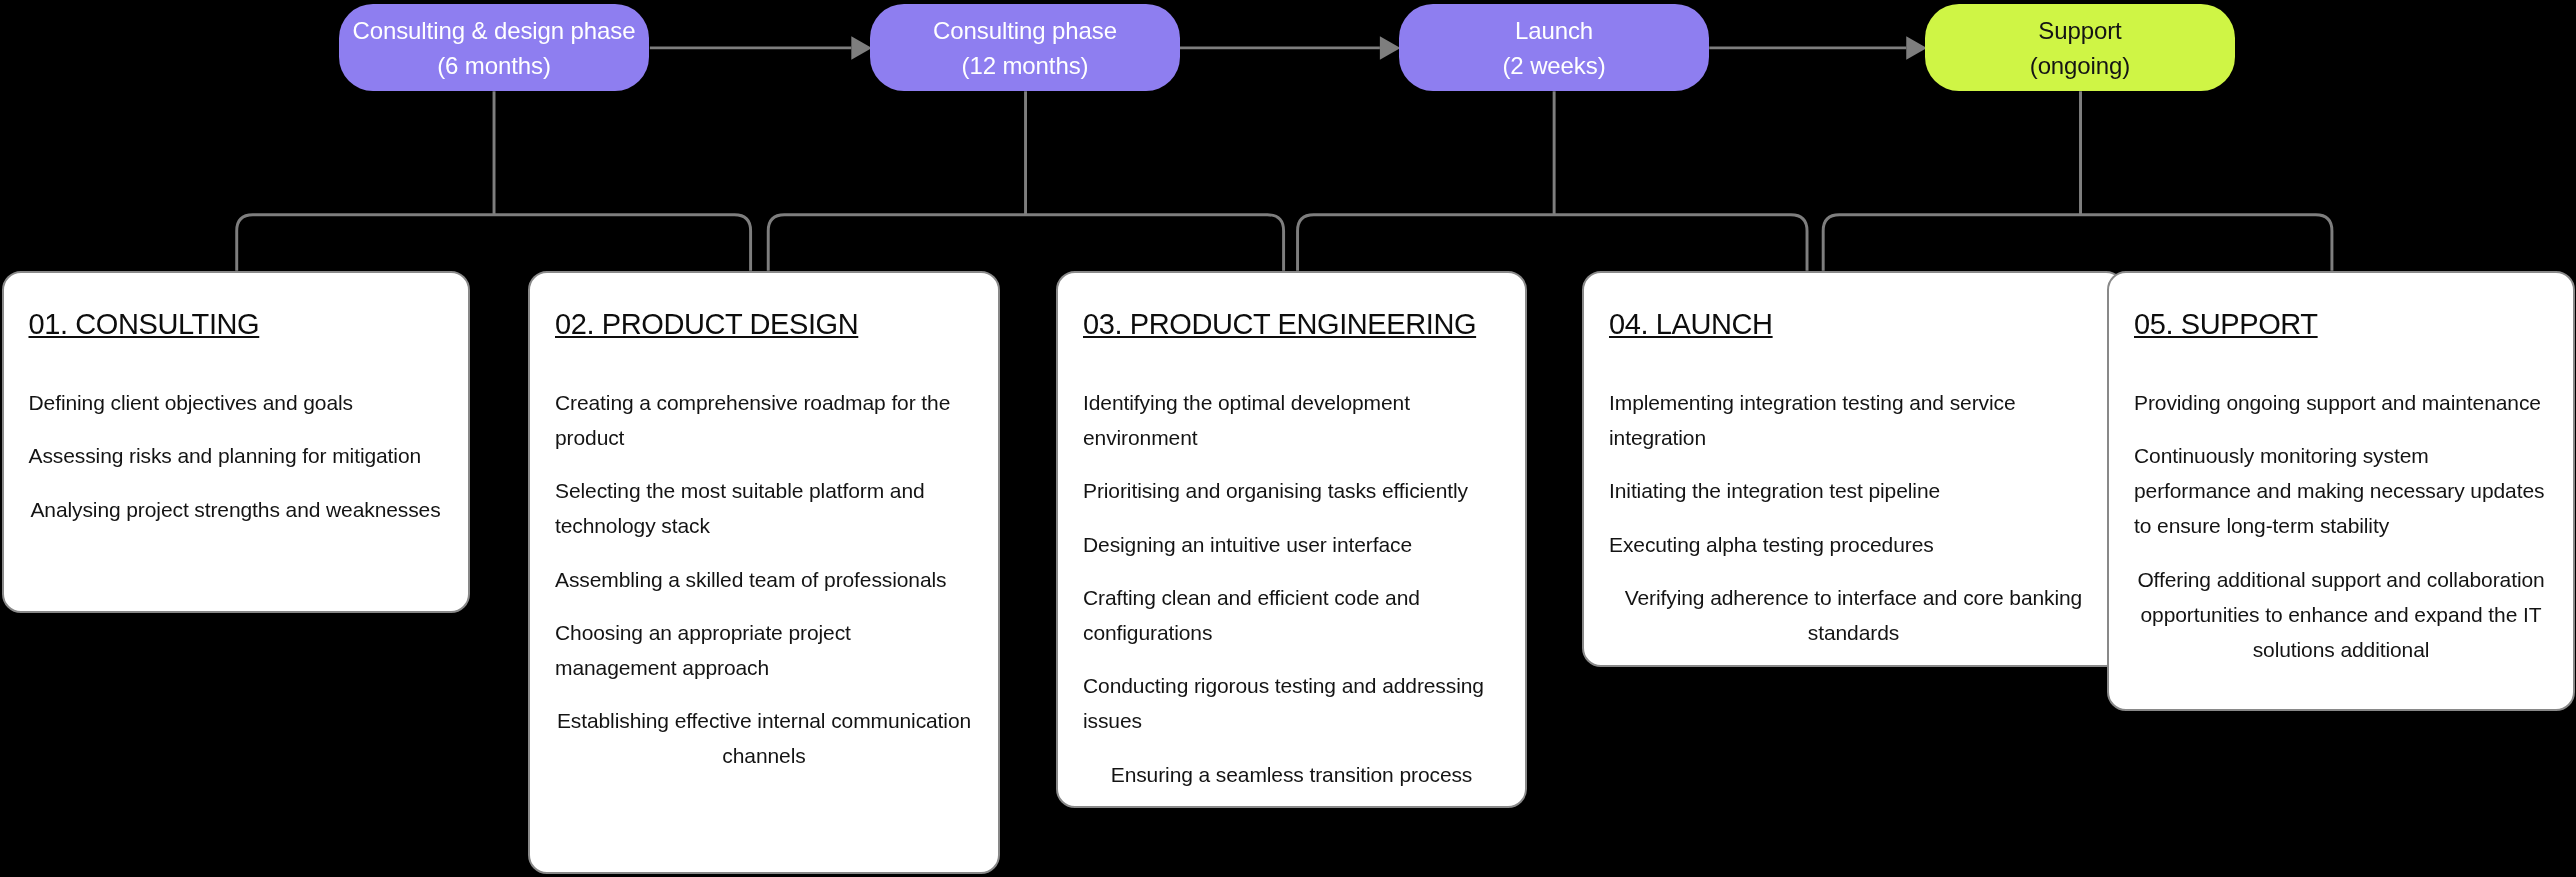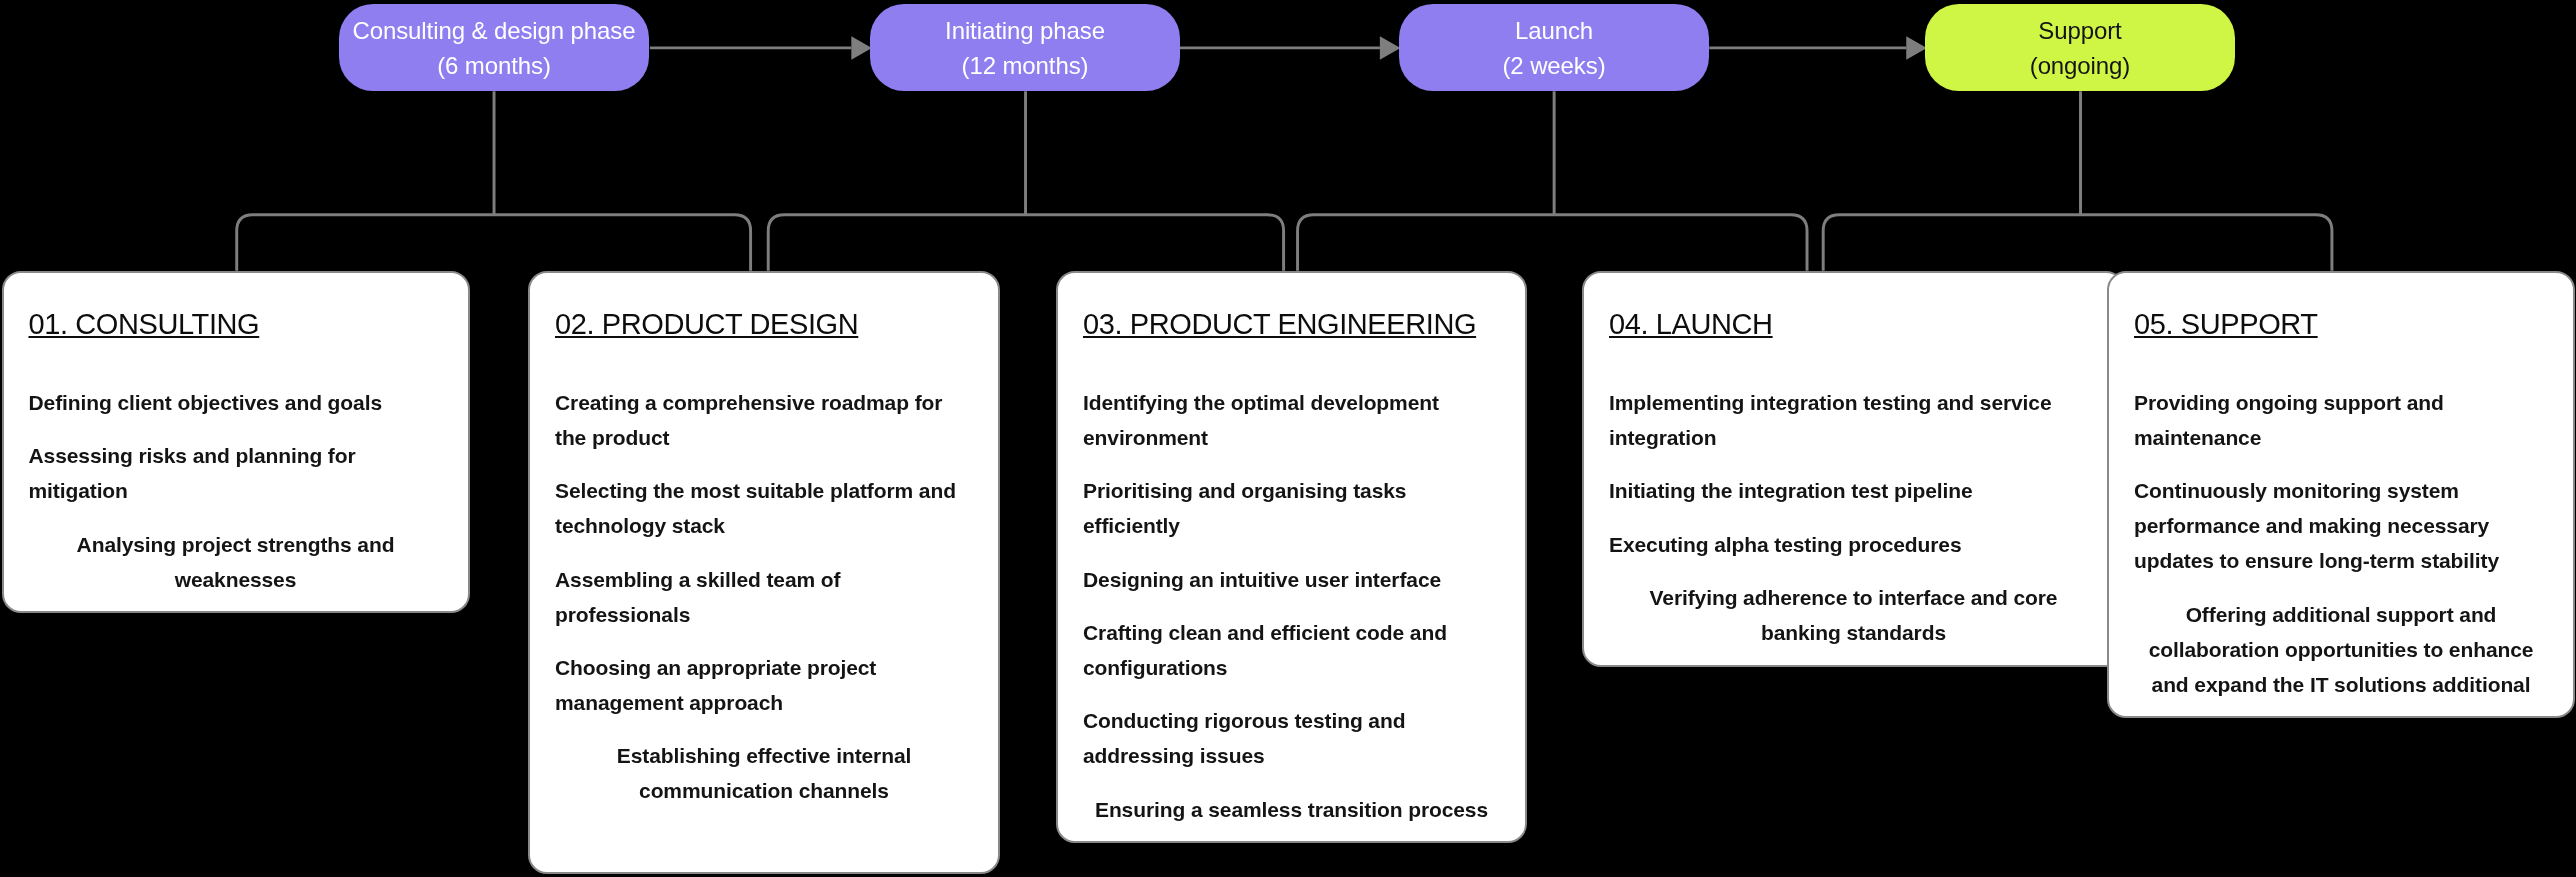--- a/index.html
+++ b/index.html
@@ -71,21 +71,20 @@
     white-space: nowrap;
     margin: 8.8px 0 43px 0;
     color: #0d0d0d;
     text-decoration: underline;
   }
   .card-item {
     font-size: 21px;
     line-height: 35px;
     letter-spacing: -0.1px;
     margin: 0 0 18.4px 0;
-    font-weight: bold;
   }
   .card-item:last-child { margin-bottom: 0; text-align: center; }
 </style>
 </head>
 <body>
 
 <div class="canvas">
 
   <svg class="connectors" viewBox="0 0 3504 1194" xmlns="http://www.w3.org/2000/svg">
 
@@ -105,21 +104,21 @@
     <path class="line" d="M1045 368 V314 Q1045 292 1067 292 H1724 Q1746 292 1746 314 V368"></path>
     <path class="line" d="M1765 368 V314 Q1765 292 1787 292 H2436 Q2458 292 2458 314 V368"></path>
     <path class="line" d="M2480 368 V314 Q2480 292 2502 292 H3150 Q3172 292 3172 314 V368"></path>
   </svg>
 
   <div class="pill" style="left:339px">
     <span>Consulting &amp; design phase</span>
     <span>(6 months)</span>
   </div>
   <div class="pill" style="left:870px">
-    <span>Initiating phase</span>
+    <span>Consulting phase</span>
     <span>(12 months)</span>
   </div>
   <div class="pill" style="left:1399px">
     <span>Launch</span>
     <span>(2 weeks)</span>
   </div>
   <div class="pill pill-lime" style="left:1925px">
     <span>Support</span>
     <span>(ongoing)</span>
   </div>

